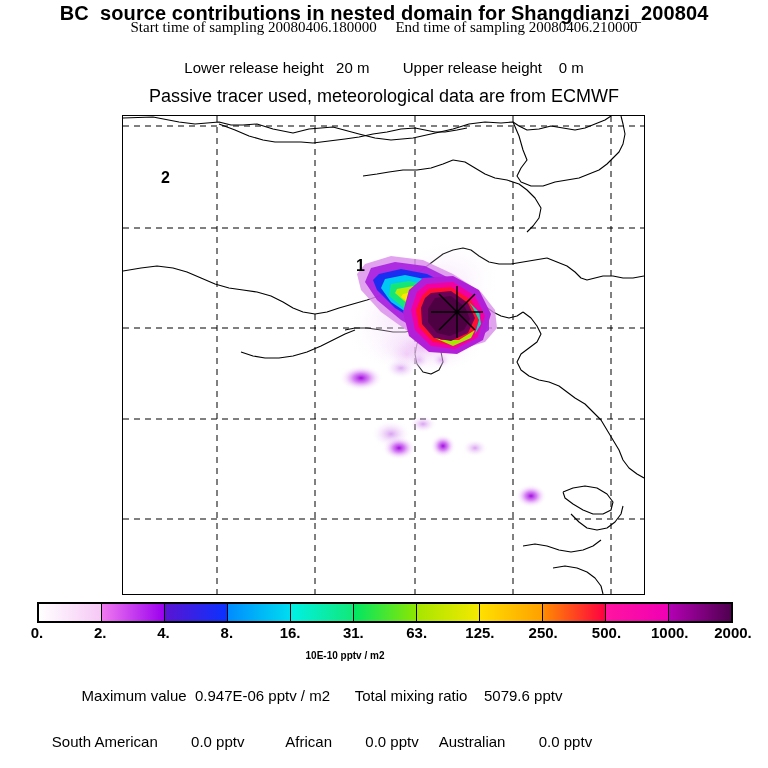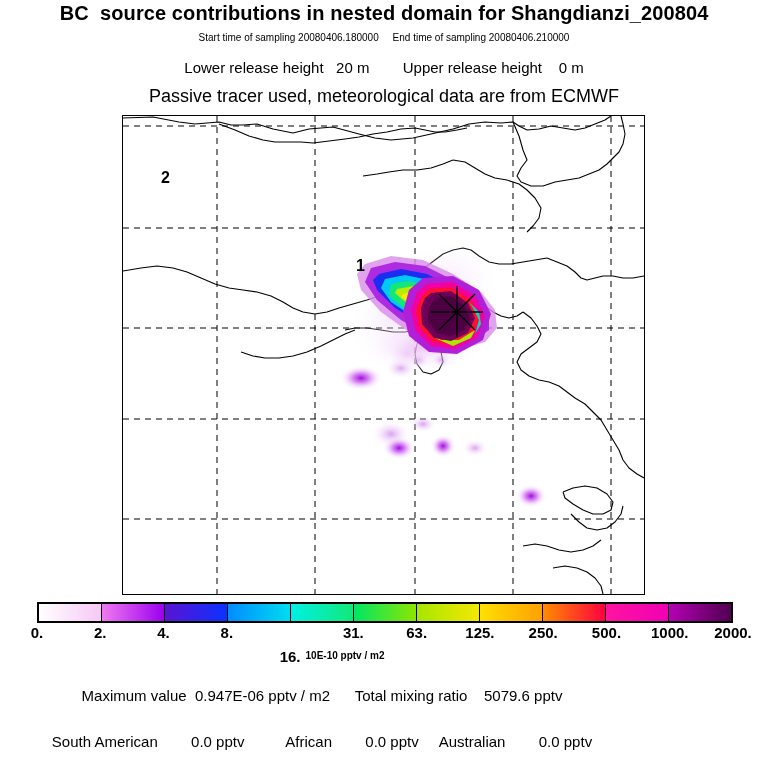--- a/index.html
+++ b/index.html
@@ -2,21 +2,21 @@
 <html><head>
 <meta charset="utf-8">
 <style>
   html,body{margin:0;padding:0;background:#ffffff;}
   body{width:768px;height:768px;overflow:hidden;
        font-family:"Liberation Sans",sans-serif;color:#000;}
   #page{position:relative;width:768px;height:768px;}
 
   .hdr{position:absolute;left:0;width:768px;text-align:center;white-space:pre;}
   #title{top:2px;font-size:20px;font-weight:bold;letter-spacing:.1px;}
-  #line2{top:32px;font-size:10px;}
+  #line2{top:19px;font-size:15px;font-family:Liberation Serif, serif;}
   #line3{top:59px;font-size:15px;}
   #line4{top:86px;font-size:18px;}
 
   
   #map{position:absolute;left:122px;top:115px;width:523px;height:480px;
        border:1px solid #000;background:#fff;overflow:hidden;box-sizing:border-box;}
   #mapsvg{position:absolute;left:0;top:0;}
   .dom-lab{position:absolute;font-size:16px;font-weight:bold;}
 
   
@@ -226,21 +226,21 @@
       <div class="seg" style="background: linear-gradient(to right, rgb(255, 224, 0), rgb(255, 160, 0));"></div>
       <div class="seg" style="background: linear-gradient(to right, rgb(255, 140, 0), rgb(255, 0, 64));"></div>
       <div class="seg" style="background: linear-gradient(to right, rgb(255, 20, 160), rgb(240, 0, 180));"></div>
       <div class="seg" style="background: linear-gradient(to right, rgb(180, 0, 180), rgb(80, 0, 80));"></div>
     </div>
   <div id="cbticks">
       <span style="left: 37px;">0.</span>
       <span style="left: 100.273px;">2.</span>
       <span style="left: 163.545px;">4.</span>
       <span style="left: 226.818px;">8.</span>
-      <span style="left: 290.091px; margin-top: 24px;">16.</span>
+      <span style="left: 290.091px;">16.</span>
       <span style="left: 353.364px;">31.</span>
       <span style="left: 416.636px;">63.</span>
       <span style="left: 479.909px;">125.</span>
       <span style="left: 543.182px;">250.</span>
       <span style="left: 606.455px;">500.</span>
       <span style="left: 669.727px;">1000.</span>
       <span style="left: 733px;">2000.</span>
     </div>
   <div id="cblabel">10E-10 pptv / m2</div>
 

